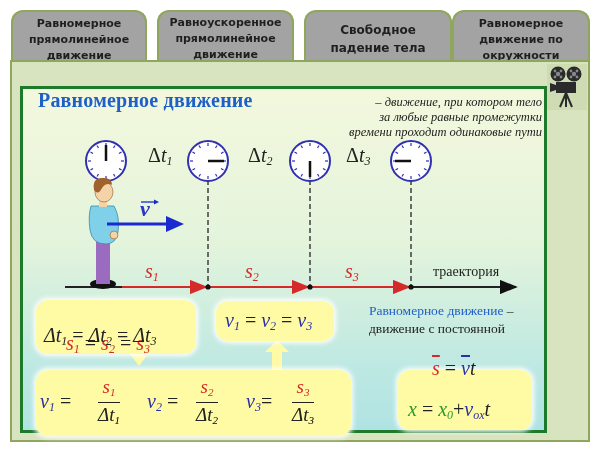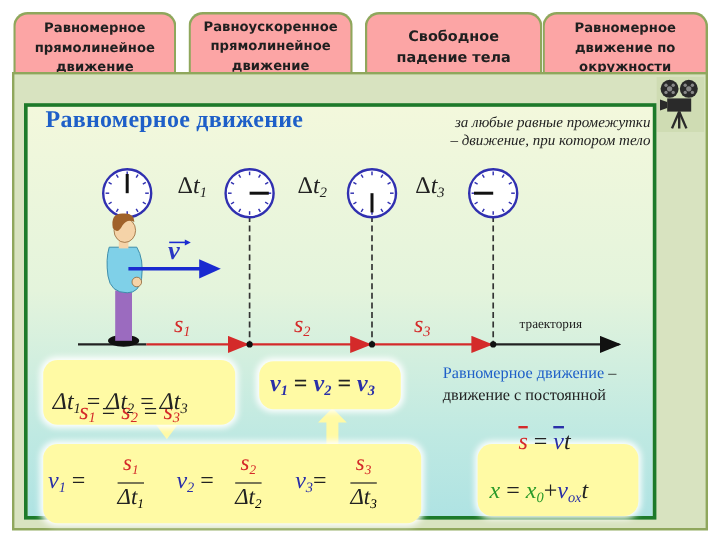--- a/index.html
+++ b/index.html
@@ -1,21 +1,21 @@
 <!DOCTYPE html>
 <html><head>
 <meta charset="utf-8">
 <style>
   * { box-sizing: border-box; margin: 0; padding: 0; }
   html, body { width: 600px; height: 450px; background: #ffffff; overflow: hidden; }
   body { position: relative; font-family: "Liberation Serif", serif; }
 
   .tab {
     position: absolute; top: 10px; height: 56px;
-    background: #fca5a5; border: 2px solid #8fa75c; border-bottom: none;
+    background: #a3a3a3; border: 2px solid #8fa75c; border-bottom: none;
     border-radius: 12px 12px 0 0;
     display: flex; align-items: center; justify-content: center; text-align: center;
     font-family: "DejaVu Sans", sans-serif; font-weight: bold; font-size: 11px; line-height: 16px;
     color: #1f1f1f; cursor: pointer; overflow: hidden;
   }
   .tab span { display: block; white-space: pre-line; }
   #tab0 { left: 11px; width: 136px; padding-top: 2px; }
   #tab1 { left: 157px; width: 137px; padding-top: 0; }
   #tab2 { left: 304px; width: 148px; font-size: 12px; line-height: 18px; }
   #tab3 { left: 452px; width: 138px; padding-top: 2px; }
@@ -48,21 +48,21 @@
   .dt sub { font-size: 12px; font-style: italic; vertical-align: -3px; }
 
   .vlabel {
     position: absolute; left: 140px; top: 196px; font-style: italic; font-weight: bold;
     font-size: 22px; color: #2a37c4;
   }
   .slabel {
     position: absolute; top: 260px; font-style: italic; font-size: 20px; color: #d42a2a;
   }
   .slabel sub { font-size: 12px; vertical-align: -3px; }
-  .traj { position: absolute; left: 433px; top: 264px; font-size: 11px; color: #222; }
+  .traj { position: absolute; left: 433px; top: 264px; font-size: 14px; color: #222; }
 
   .ybox {
     position: absolute; background: #fffaa4; border-radius: 12px;
     box-shadow: 0 0 5px 2px #ffffff;
   }
   .box1 { left: 36px; top: 300px; width: 160px; height: 54px; }
   .box2 { left: 216px; top: 301px; width: 118px; height: 40px; }
   .box3 { left: 36px; top: 370px; width: 315px; height: 66px; }
   .box4 { left: 398px; top: 370px; width: 134px; height: 60px; }
 
@@ -130,22 +130,23 @@
     <line x1="19" y1="29" x2="13" y2="43" stroke="#2a2a2a" stroke-width="2"></line>
     <line x1="19" y1="29" x2="19" y2="43" stroke="#2a2a2a" stroke-width="2"></line>
     <line x1="19" y1="29" x2="25" y2="43" stroke="#2a2a2a" stroke-width="2"></line>
   </svg>
 </div>
 
 <div class="panel"></div>
 
 <div class="title">Равномерное движение</div>
 <div class="definition">
+  <div>– движение, при котором тело</div>
   <div>за любые равные промежутки</div>
-  <div>– движение, при котором тело</div>
+  <div>времени проходит одинаковые пути</div>
 </div>
 
 <svg width="600" height="450">
   <defs>
     <marker id="arrRed" markerWidth="10" markerHeight="8" refX="9" refY="4" orient="auto">
       <polygon points="0,0 10,4 0,8" fill="#d42a2a"></polygon>
     </marker>
     <marker id="arrBlk" markerWidth="10" markerHeight="8" refX="9" refY="4" orient="auto">
       <polygon points="0,0 10,4 0,8" fill="#111"></polygon>
     </marker>
@@ -284,21 +285,21 @@
 
 <div class="ybox box1"></div>
 <div class="eq" style="left:66px; top:291px;margin-top:41px;">
   <span class="red">s</span><sub class="red">1</sub><span> = </span><span class="red">s</span><sub class="red">2</sub><span> = </span><span class="red">s</span><sub class="red">3</sub>
 </div>
 <div class="eq" style="left:44px; top:324px;">
   <span class="blk">Δt</span><sub>1</sub><span> = </span><span class="blk">Δt</span><sub>2</sub><span> = </span><span class="blk">Δt</span><sub>3</sub>
 </div>
 
 <div class="ybox box2"></div>
-<div class="eq" style="left:225px; top:309px;font-weight:bold;">
+<div class="eq" style="left:225px; top:309px;">
   <span class="blue">v</span><sub class="blue">1</sub><span> = </span><span class="blue">v</span><sub class="blue">2</sub><span> = </span><span class="blue">v</span><sub class="blue">3</sub>
 </div>
 
 <div class="ybox box3"></div>
 <div class="eq" style="left:40px; top:390px;">
   <span class="blue">v</span><sub class="blue">1</sub><span> = </span>
 </div>
 <div class="frac" style="left:98px; top:377px;">
   <span class="num"><span class="red">s</span><sub class="red">1</sub></span>
   <span class="den"><span class="blk">Δt</span><sub>1</sub></span>

